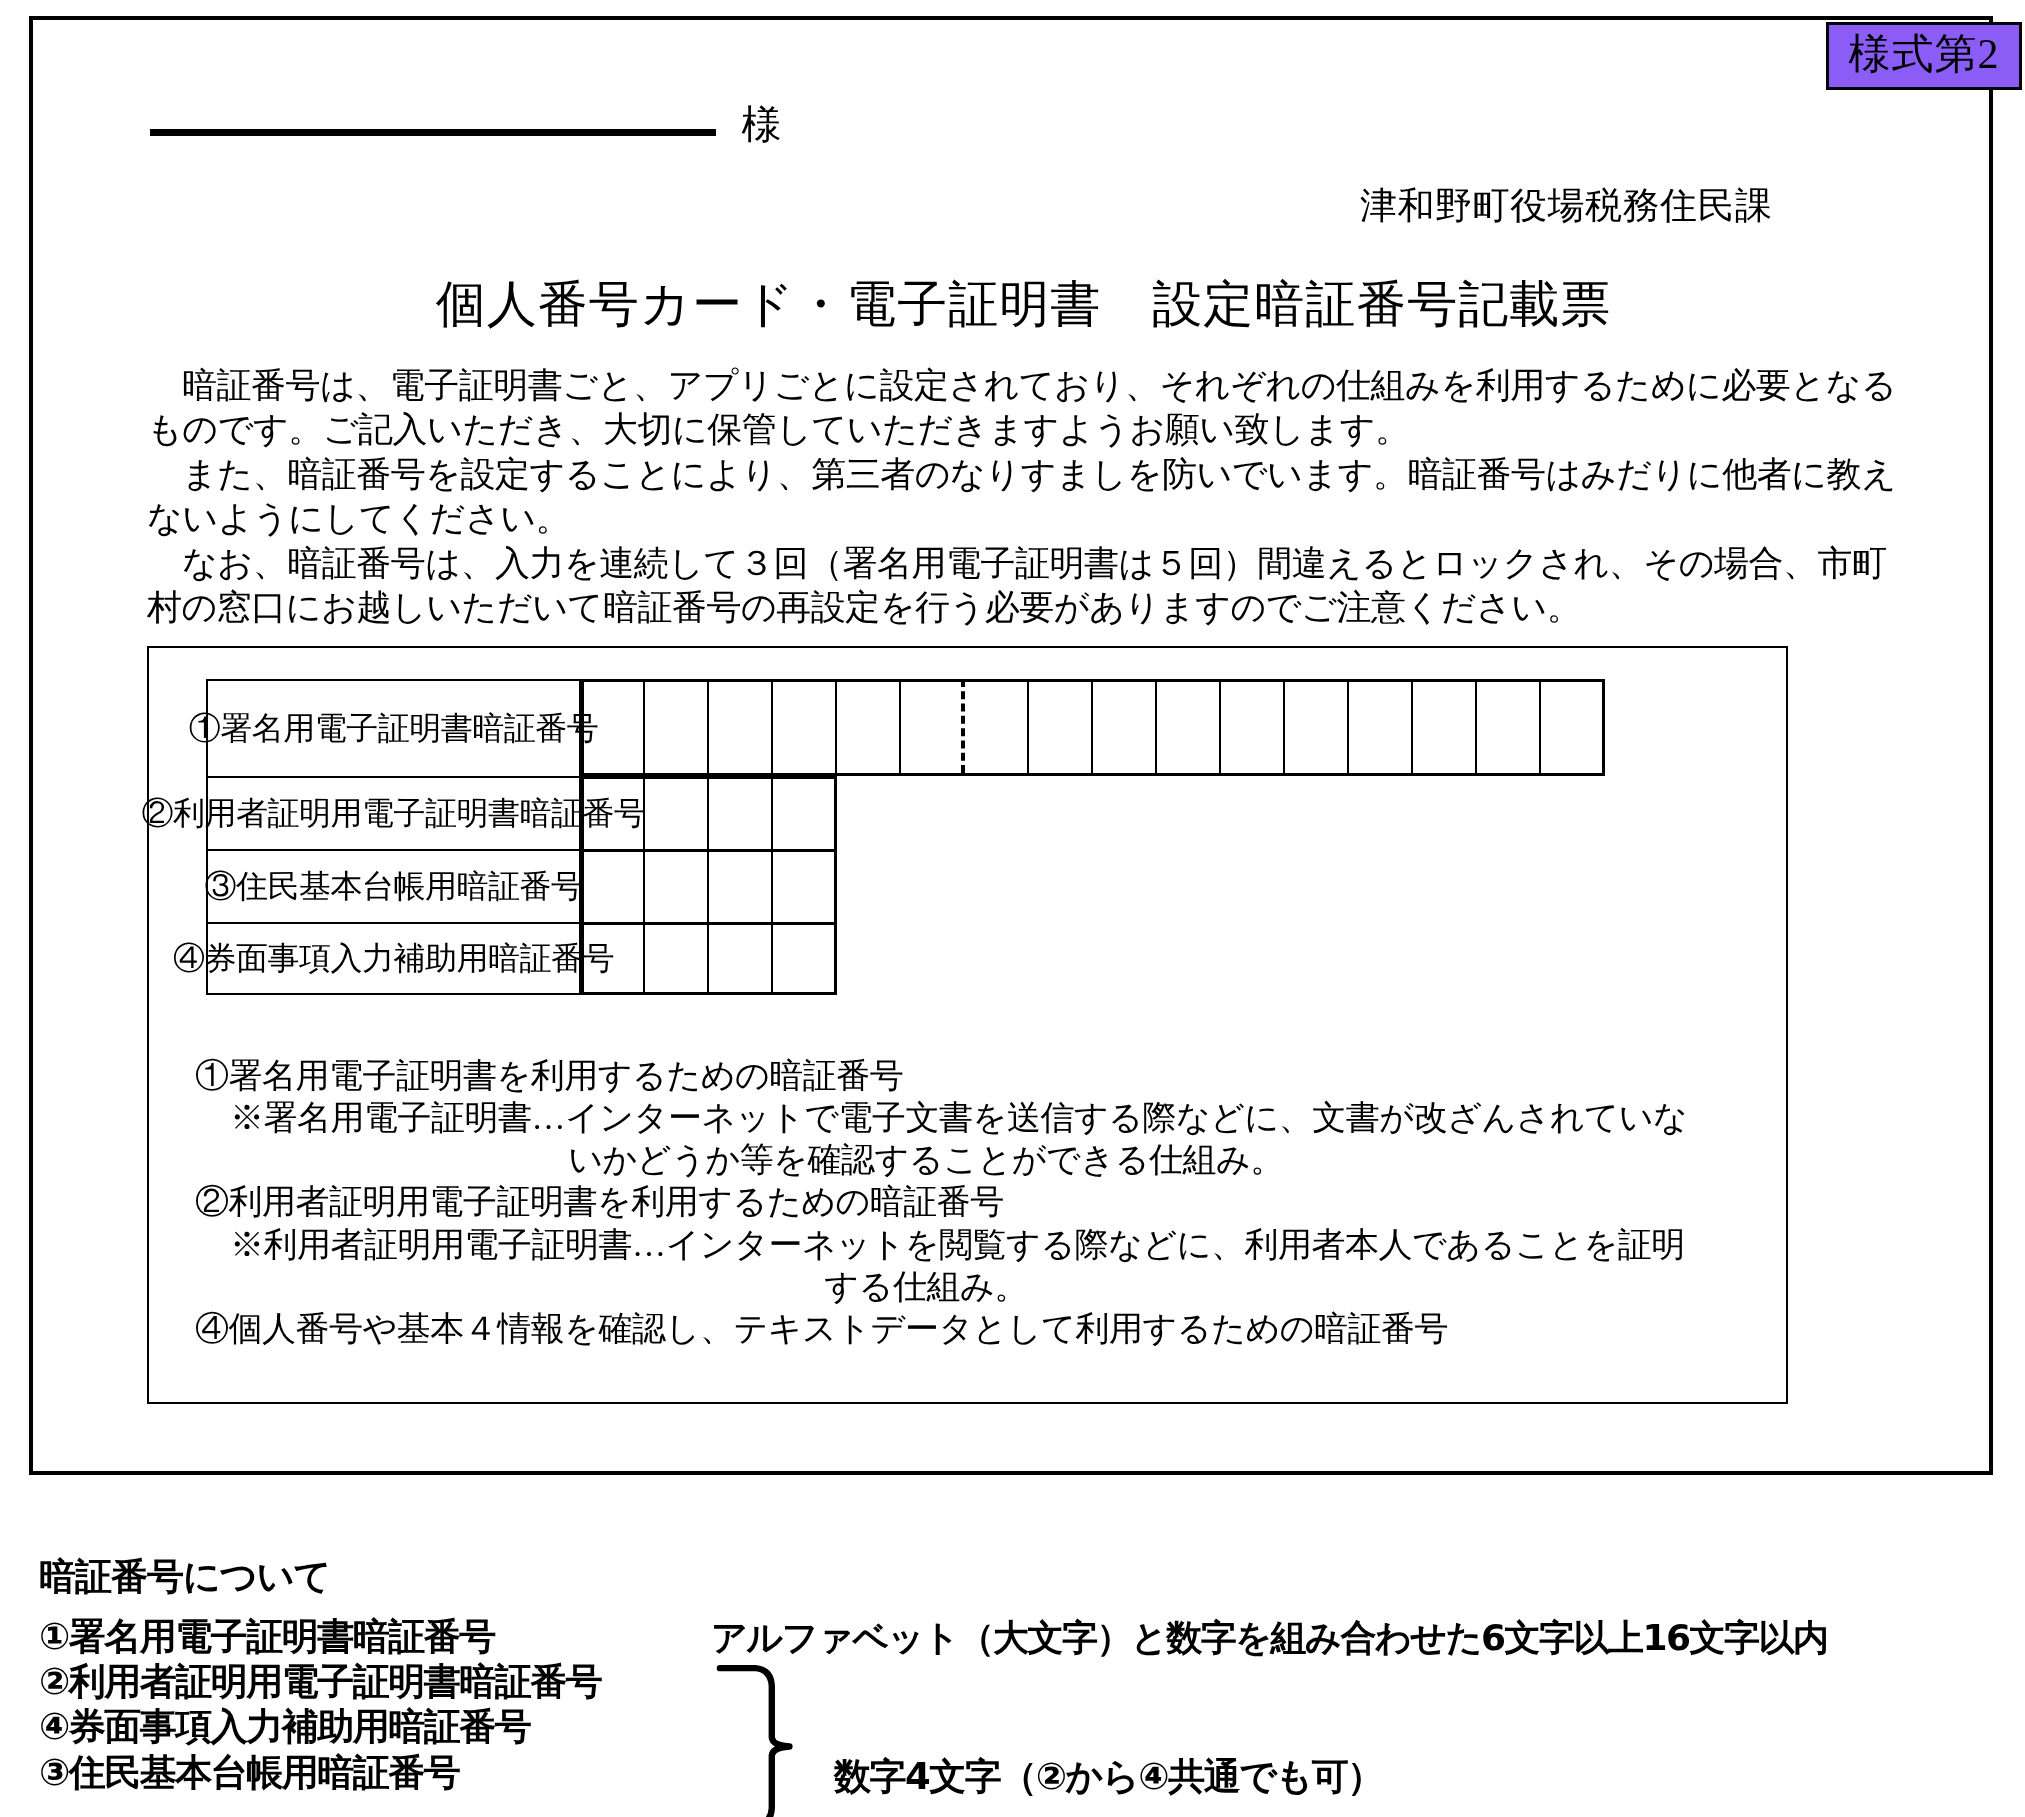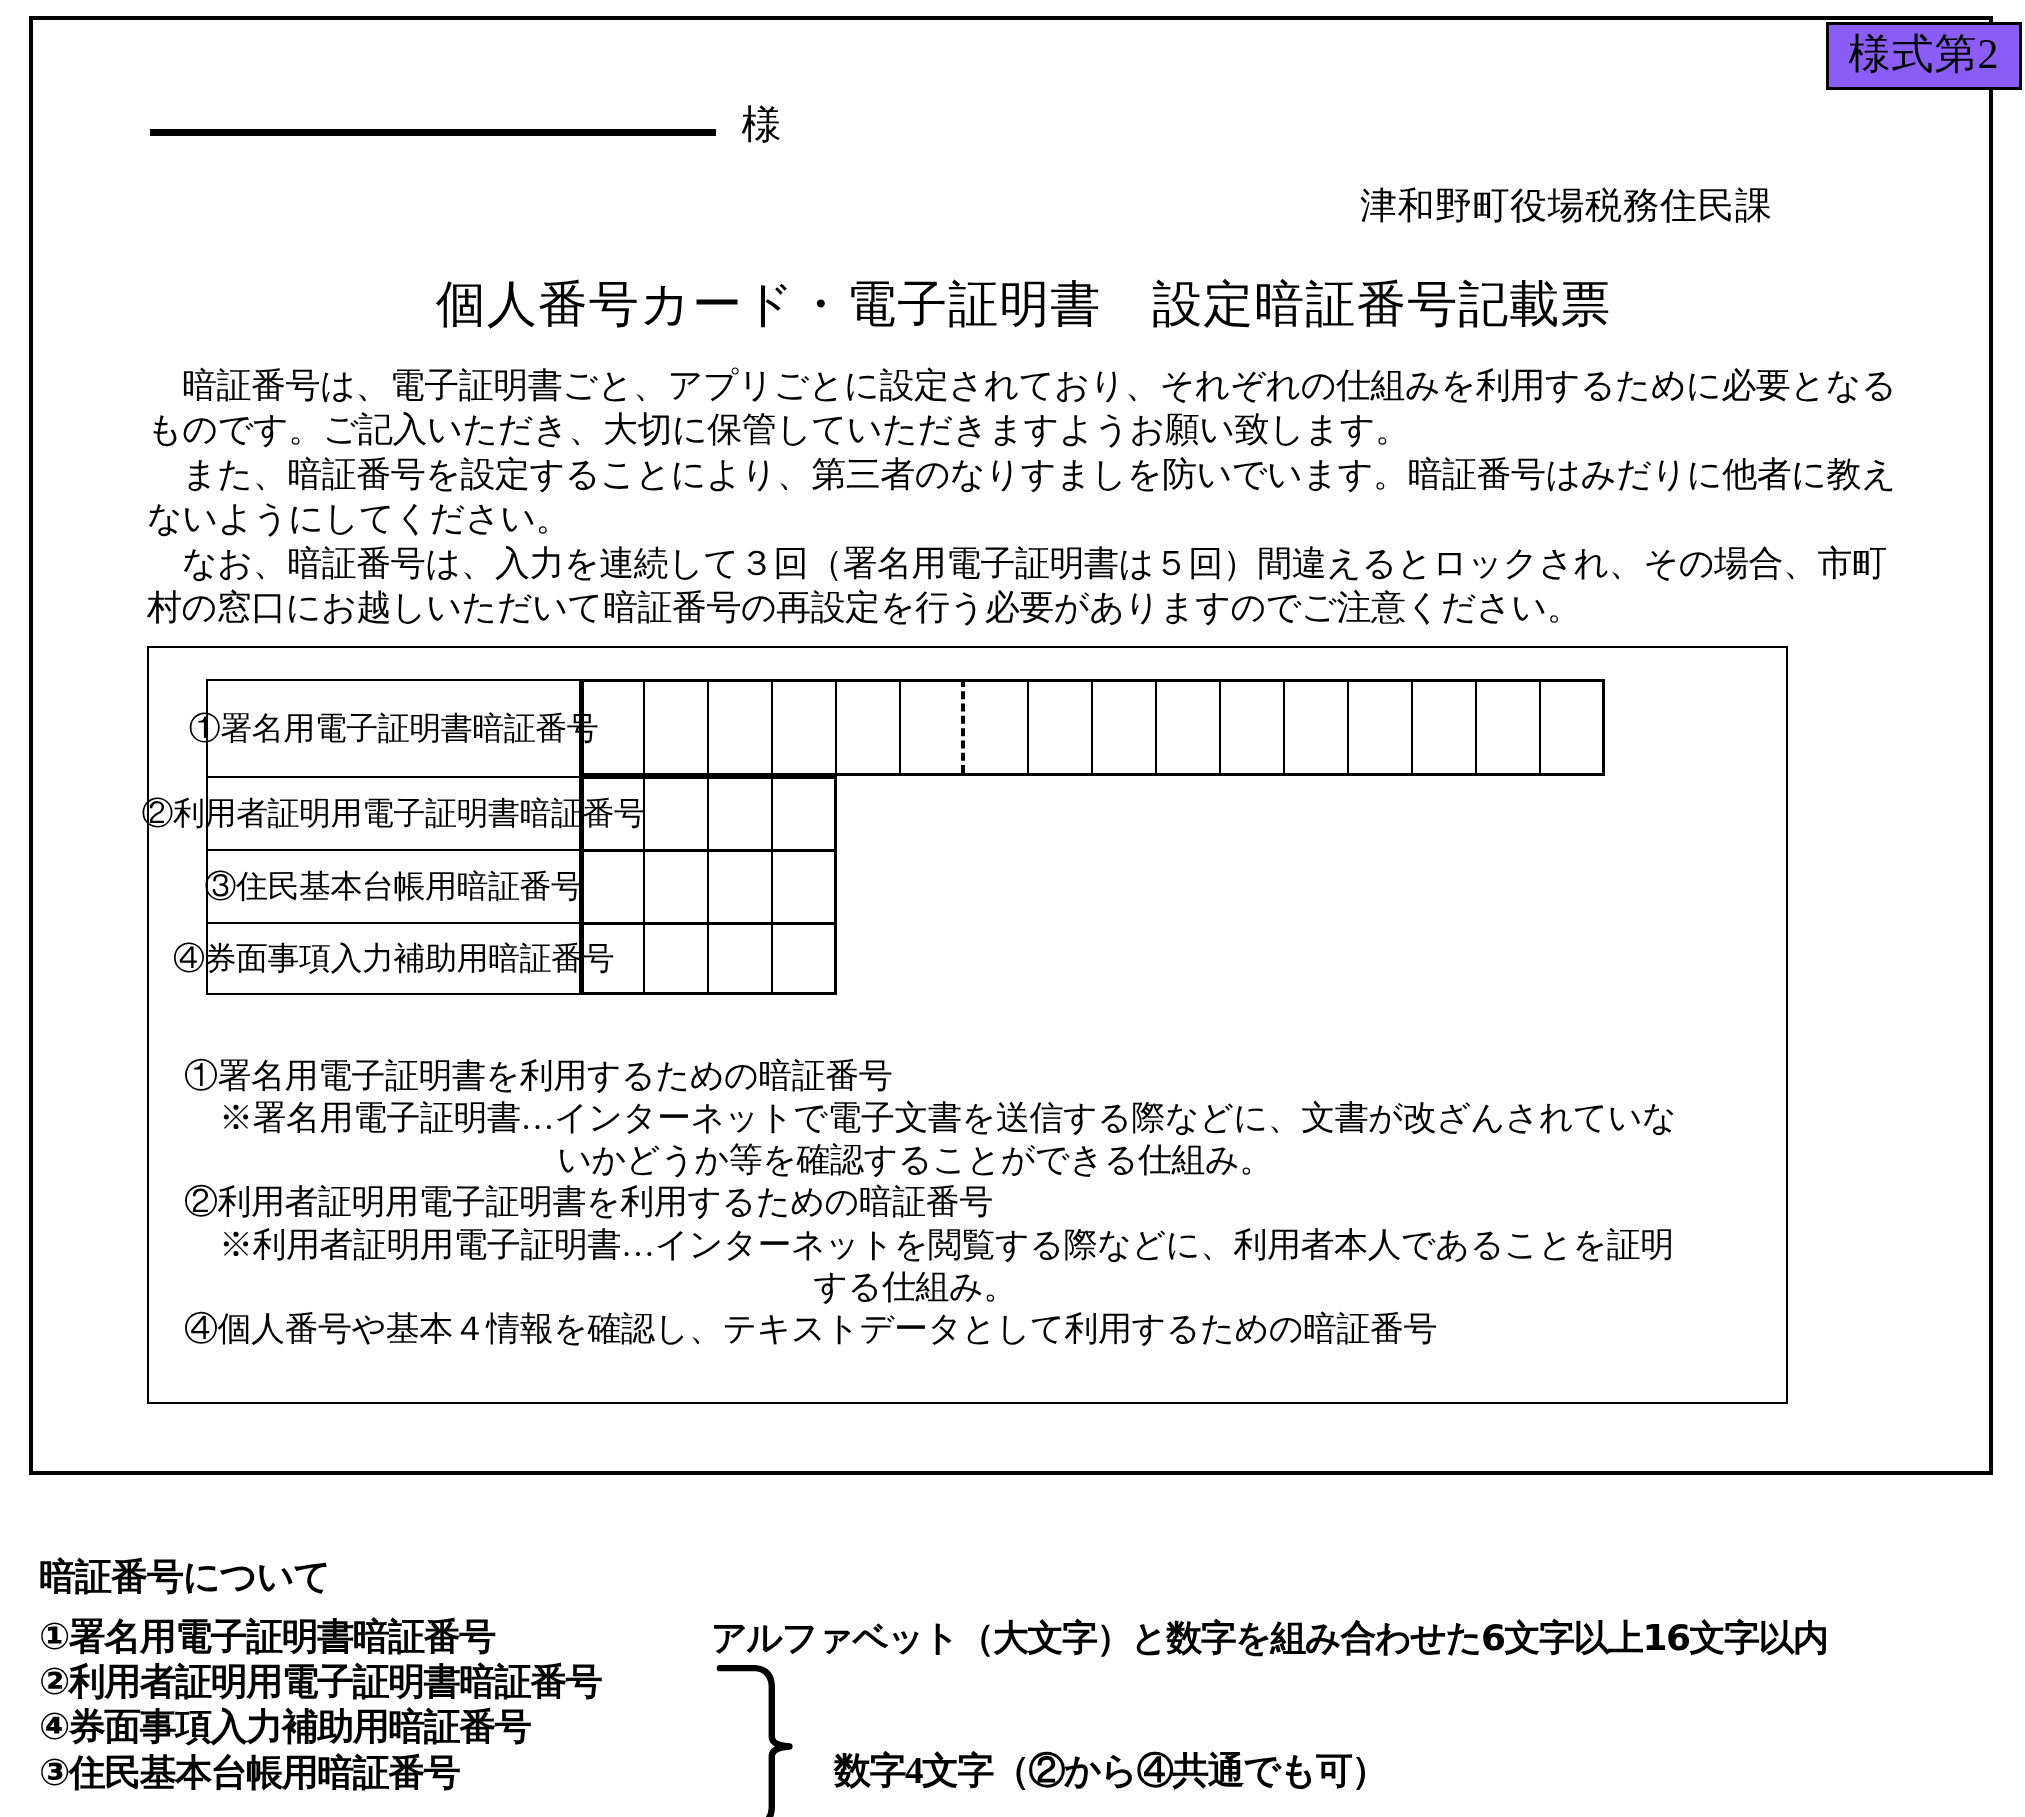--- a/index.html
+++ b/index.html
@@ -176,21 +176,21 @@
     border-bottom: 3.9px solid #000;
   }
   
   .pin-cell.dash-after {
     border-right: 4.4px dashed #000;
   }
 
   
   #notes-block {
     position: absolute;
-    left: 184px;
+    left: 195px;
     top: 1055px;
     width: 1550px;
     font-size: 34px;
     line-height: 1.24;
     letter-spacing: -0.5px;
   }
   #notes-block .note-main {
     margin: 0;
   }
   #notes-block .note-sub {
@@ -232,26 +232,25 @@
     left: 672px;
     top: 2px;
     font-size: 36px;
     line-height: 1.22;
     letter-spacing: -1.5px;
     white-space: nowrap;
   }
   #legend-rule-numeric {
     position: absolute;
     left: 795px;
-    top: 134px;
+    top: 140px;
     font-size: 37px;
     line-height: 1.22;
     letter-spacing: -1.5px;
     white-space: nowrap;
-    font-family: Liberation Serif, serif;
   }
   #legend-brace {
     position: absolute;
     left: 677px;
     top: 49px;
     width: 93px;
     height: 167px;
   }
 </style>
 </head>

